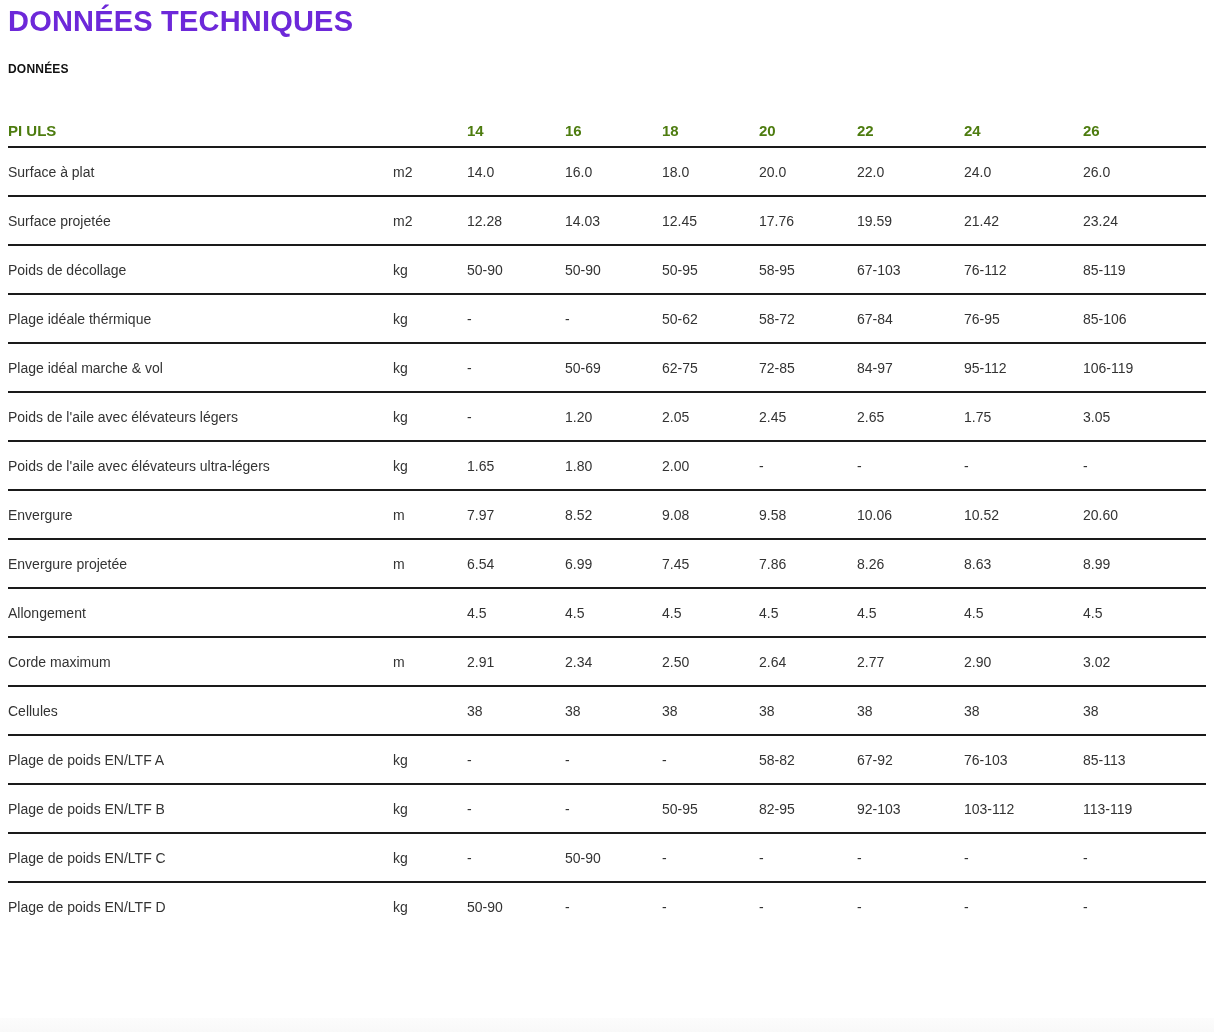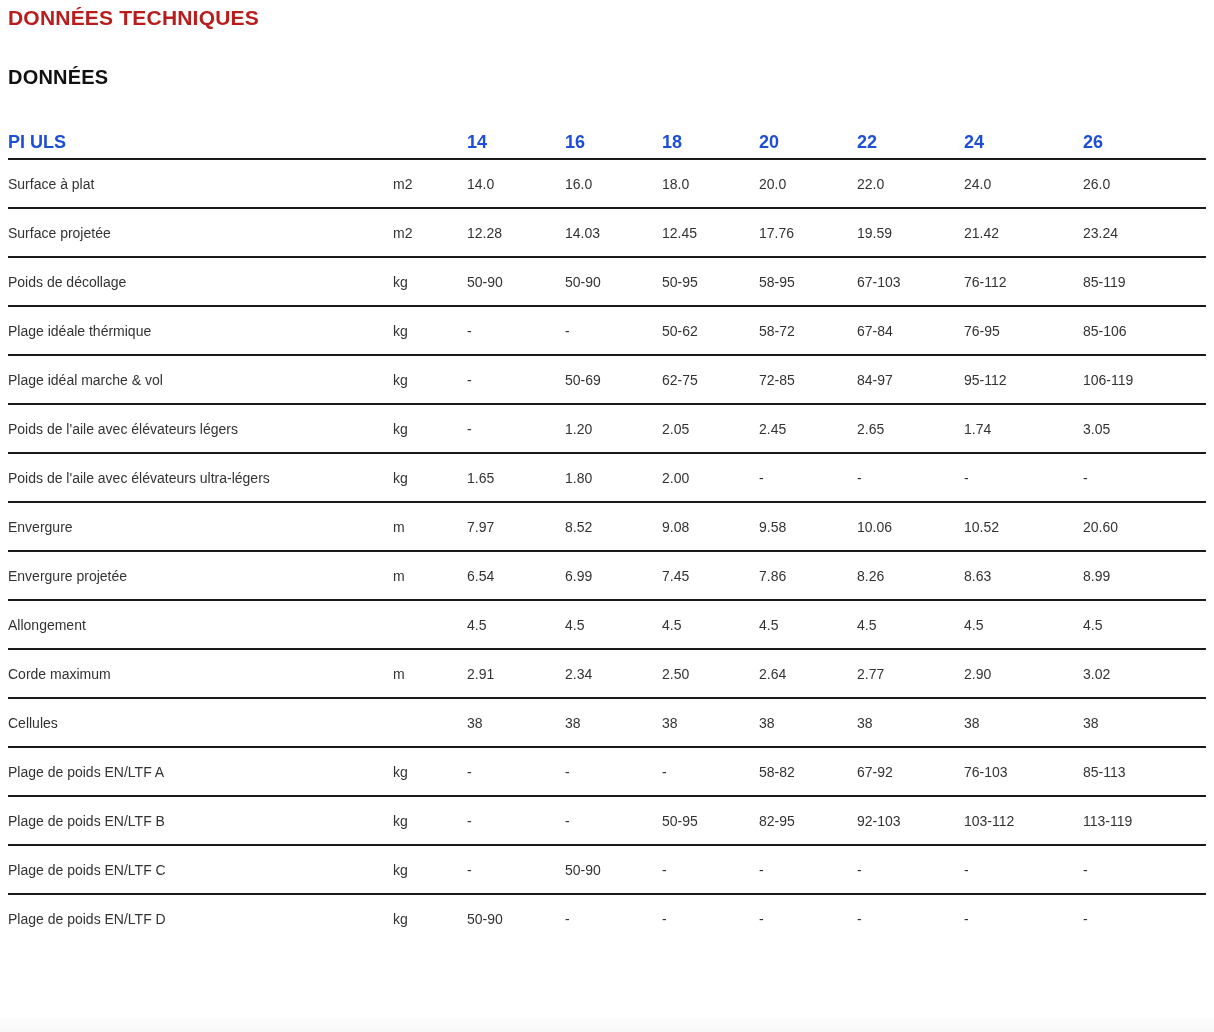--- a/index.html
+++ b/index.html
@@ -14,51 +14,51 @@
     position: relative;
   }
   .page {
     padding: 0 8px;
     position: relative;
     height: 100%;
     box-sizing: border-box;
   }
   h1.page-title {
     margin: 6px 0 0 0;
-    font-size: 21px;
+    font-size: 29px;
     line-height: 1.1;
     font-weight: 700;
-    color: #b91c1c;
+    color: #6d28d9;
     letter-spacing: 0.2px;
   }
   h2.section-subtitle {
-    margin: 37px 0 0 0;
-    font-size: 20px;
+    margin: 25px 0 0 0;
+    font-size: 12px;
     line-height: 1.1;
     font-weight: 700;
     color: #111111;
     letter-spacing: 0.2px;
   }
   table.tech-table {
     margin-top: 38px;
     border-collapse: collapse;
     table-layout: fixed;
     width: 1198px;
   }
   table.tech-table th,
   table.tech-table td {
     text-align: left;
     padding: 0;
     overflow: hidden;
     white-space: nowrap;
   }
   table.tech-table thead th {
-    font-size: 18px;
+    font-size: 15px;
     font-weight: 700;
-    color: #1d4ed8;
+    color: #4d7c0f;
     height: 32px;
     vertical-align: middle;
     border-bottom: 2px solid #1a1a1a;
   }
   table.tech-table tbody td {
     font-size: 14px;
     font-weight: 400;
     color: #333333;
     height: 47px;
     vertical-align: middle;
@@ -167,21 +167,21 @@
           <td>106-119</td>
         </tr>
         <tr>
           <td>Poids de l'aile avec élévateurs légers</td>
           <td>kg</td>
           <td>-</td>
           <td>1.20</td>
           <td>2.05</td>
           <td>2.45</td>
           <td>2.65</td>
-          <td>1.74</td>
+          <td>1.75</td>
           <td>3.05</td>
         </tr>
         <tr>
           <td>Poids de l'aile avec élévateurs ultra-légers</td>
           <td>kg</td>
           <td>1.65</td>
           <td>1.80</td>
           <td>2.00</td>
           <td>-</td>
           <td>-</td>

